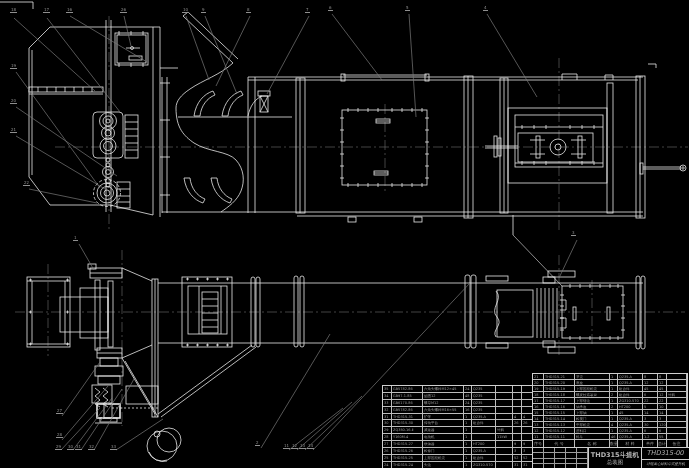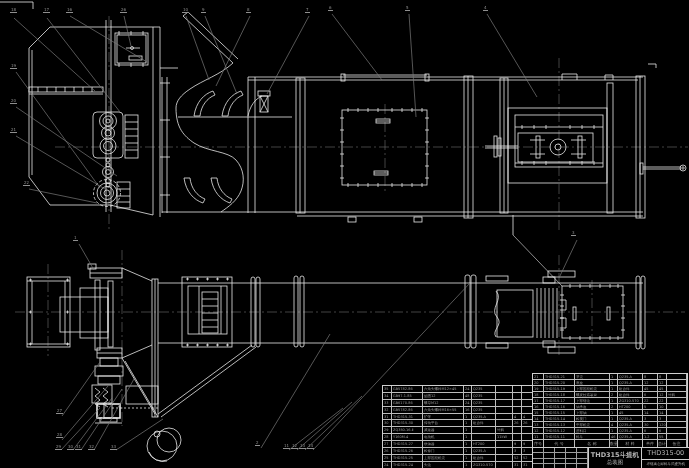--- a/index.html
+++ b/index.html
@@ -28,21 +28,21 @@
   .hcell{font-size:4px;line-height:8px;text-align:center;padding-left:0;}
   
   .tblock{position:absolute;left:532px;top:447px;width:157px;height:21px;
           border:1px solid #cfcfcf;display:flex;color:#b5b5b5;background:#000;}
   .sig{width:56px;display:grid;grid-template-columns:repeat(5,1fr);grid-template-rows:repeat(4,1fr);}
   .sig div{border-right:1px solid #9f9f9f;border-bottom:1px solid #9f9f9f;}
   .tmain{width:52px;border-left:1px solid #cfcfcf;border-right:1px solid #cfcfcf;
          display:flex;flex-direction:column;align-items:center;justify-content:center;}
   .tmain .l1{font-size:6.5px;line-height:7px;font-weight:bold;white-space:nowrap;}
   .tmain .l2{font-size:5.5px;line-height:6px;white-space:nowrap;}
-  .tright{width:49px;display:flex;flex-direction:column;}
+  .tright{width:49px;display:flex;flex-direction:column;font-style:italic;}
   .tright .num{flex:1.2;font-size:6.5px;line-height:11px;text-align:center;
                border-bottom:1px solid #cfcfcf;white-space:nowrap;}
   .tright .sub{flex:1;font-size:3.5px;line-height:8px;text-align:center;white-space:nowrap;overflow:hidden;}
 </style>
 </head>
 <body>
 
 <div class="stage">
 
 <svg width="689" height="468" viewBox="0 0 689 468">

